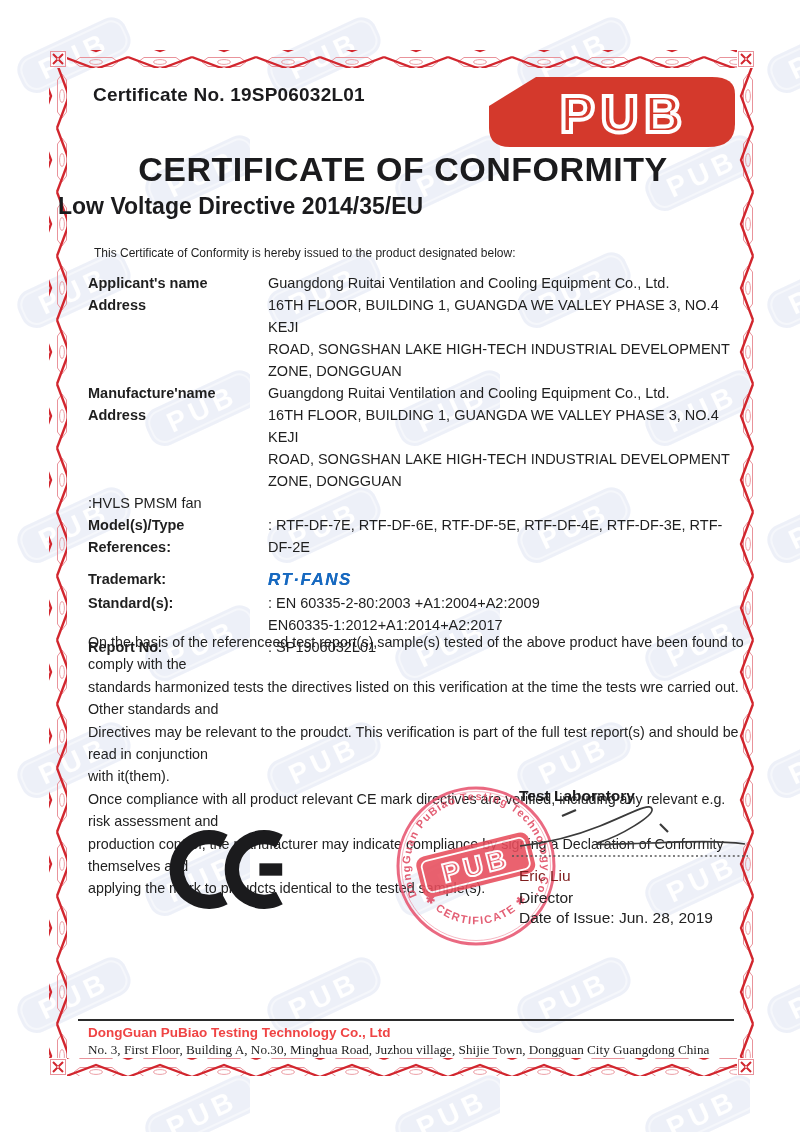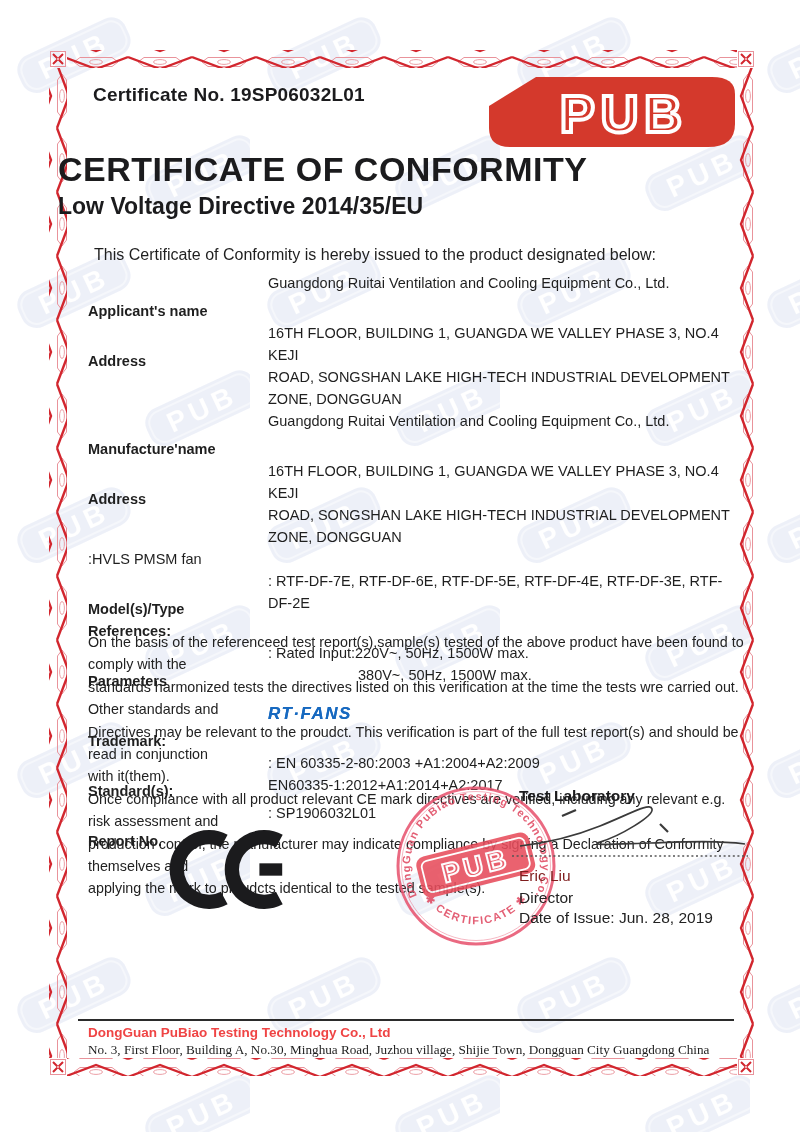--- a/index.html
+++ b/index.html
@@ -4,28 +4,28 @@
 <style>
   html,body{margin:0;padding:0;background:#9a9a9a;}
   .page{
     position:relative;width:800px;height:1132px;margin:0 auto;
     background:#ffffff;overflow:hidden;
     font-family:"Liberation Sans", sans-serif;color:#1f1f1f;
   }
   .layer{position:absolute;inset:0;}
   
   .cert-no{position:absolute;left:93px;top:84px;font-size:19px;font-weight:bold;color:#1b1b1d;letter-spacing:.2px;}
-  .title{position:absolute;left:58px;top:150px;width:690px;
+  .title{position:absolute;left:58px;top:150px;width:690px;text-align:center;
          font-size:34px;font-weight:bold;color:#1b1b1d;letter-spacing:.5px;}
   .subtitle{position:absolute;left:58px;top:193px;width:690px;
          font-size:23px;font-weight:bold;color:#1b1b1d;}
-  .intro{position:absolute;left:94px;top:246px;font-size:16px;color:#1f1f1f;}
+  .intro{position:absolute;left:94px;top:246px;font-size:12px;color:#1f1f1f;}
   .rows{position:absolute;left:88px;top:272px;width:658px;font-size:14.5px;}
   .row{display:flex;align-items:flex-start;}
-  .row .lbl{width:180px;flex:none;font-weight:bold;line-height:22px;margin-top:28px;}
+  .row .lbl{width:180px;flex:none;font-weight:bold;line-height:22px;}
   .row .val{flex:1;}
   .line{line-height:22px;}
   .indent{padding-left:90px;}
   .gap{height:10px;}
   .rtfans{color:#1769c0;font-weight:bold;font-style:italic;font-size:17px;
           letter-spacing:1.5px;line-height:24px;text-shadow:0 0 .5px #1769c0;}
   .paras{position:absolute;left:88px;top:631px;width:660px;font-size:14.3px;color:#222;}
   .paras .line{line-height:22.4px;}
   .testlab-heading{position:absolute;left:519px;top:787px;font-size:15.5px;font-weight:bold;color:#1b1b1d;}
   .signer-name{position:absolute;left:519px;top:867px;font-size:15.5px;color:#7f1d1d;}
@@ -144,27 +144,20 @@
         <div class="val">
             <div class="line">:HVLS PMSM fan</div>
           </div>
       </div>
       <div class="row">
         <span class="lbl">Model(s)/Type References:</span>
         <div class="val">
             <div class="line">: RTF-DF-7E, RTF-DF-6E, RTF-DF-5E, RTF-DF-4E, RTF-DF-3E, RTF-DF-2E</div>
           </div>
       </div>
-      <div class="row">
-        <span class="lbl">Parameters</span>
-        <div class="val">
-          <div class="line">: Rated Input:220V~, 50Hz, 1500W max.</div>
-          <div class="line indent">380V~, 50Hz, 1500W max.</div>
-        </div>
-      </div>
       <div class="gap"></div>
       <div class="row">
         <span class="lbl">Trademark:</span>
         <div class="val">
             <div class="line rtfans">RT·FANS</div>
           </div>
       </div>
       <div class="row">
         <span class="lbl">Standard(s):</span>
         <div class="val">

